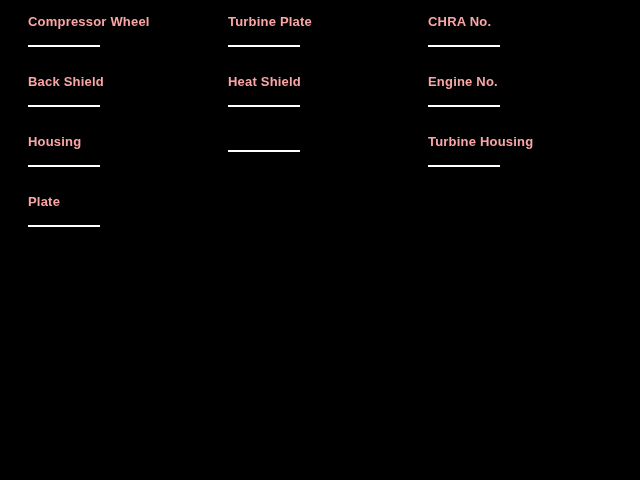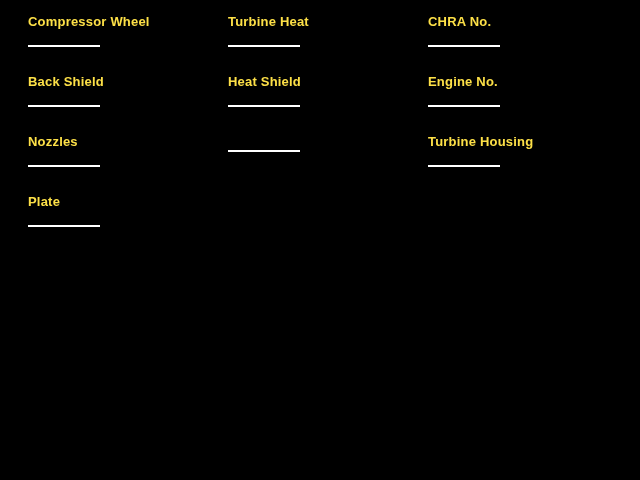--- a/index.html
+++ b/index.html
@@ -29,21 +29,21 @@
     grid-auto-rows: 60px;
     padding-left: 28px;
     box-sizing: border-box;
   }
   .field {
     position: relative;
     height: 60px;
   }
   .field-label {
     display: block;
-    color: #fde047;
+    color: #fca5a5;
     font-size: 13px;
     font-weight: bold;
     line-height: 15px;
     letter-spacing: 0.2px;
     white-space: nowrap;
   }
   .field-blank {
     display: block;
     margin-top: 16px;
     width: 72px;
@@ -70,21 +70,21 @@
 
   <div class="form-grid">
 
     <div class="field">
       <span class="field-label">Compressor Wheel</span>
       <span class="field-blank"></span>
       <span class="field-value"></span>
     </div>
 
     <div class="field">
-      <span class="field-label">Turbine Heat</span>
+      <span class="field-label">Turbine Plate</span>
       <span class="field-blank"></span>
       <span class="field-value"></span>
     </div>
 
     <div class="field">
       <span class="field-label">CHRA No.</span>
       <span class="field-blank"></span>
       <span class="field-value"></span>
     </div>
 
@@ -101,21 +101,21 @@
       <span class="field-value"></span>
     </div>
 
     <div class="field">
       <span class="field-label">Engine No.</span>
       <span class="field-blank"></span>
       <span class="field-value"></span>
     </div>
 
     <div class="field">
-      <span class="field-label">Nozzles</span>
+      <span class="field-label">Housing</span>
       <span class="field-blank"></span>
       <span class="field-value"></span>
     </div>
 
     <div class="field">
       <span class="field-blank"></span>
       <span class="field-value"></span>
     </div>
 
 

